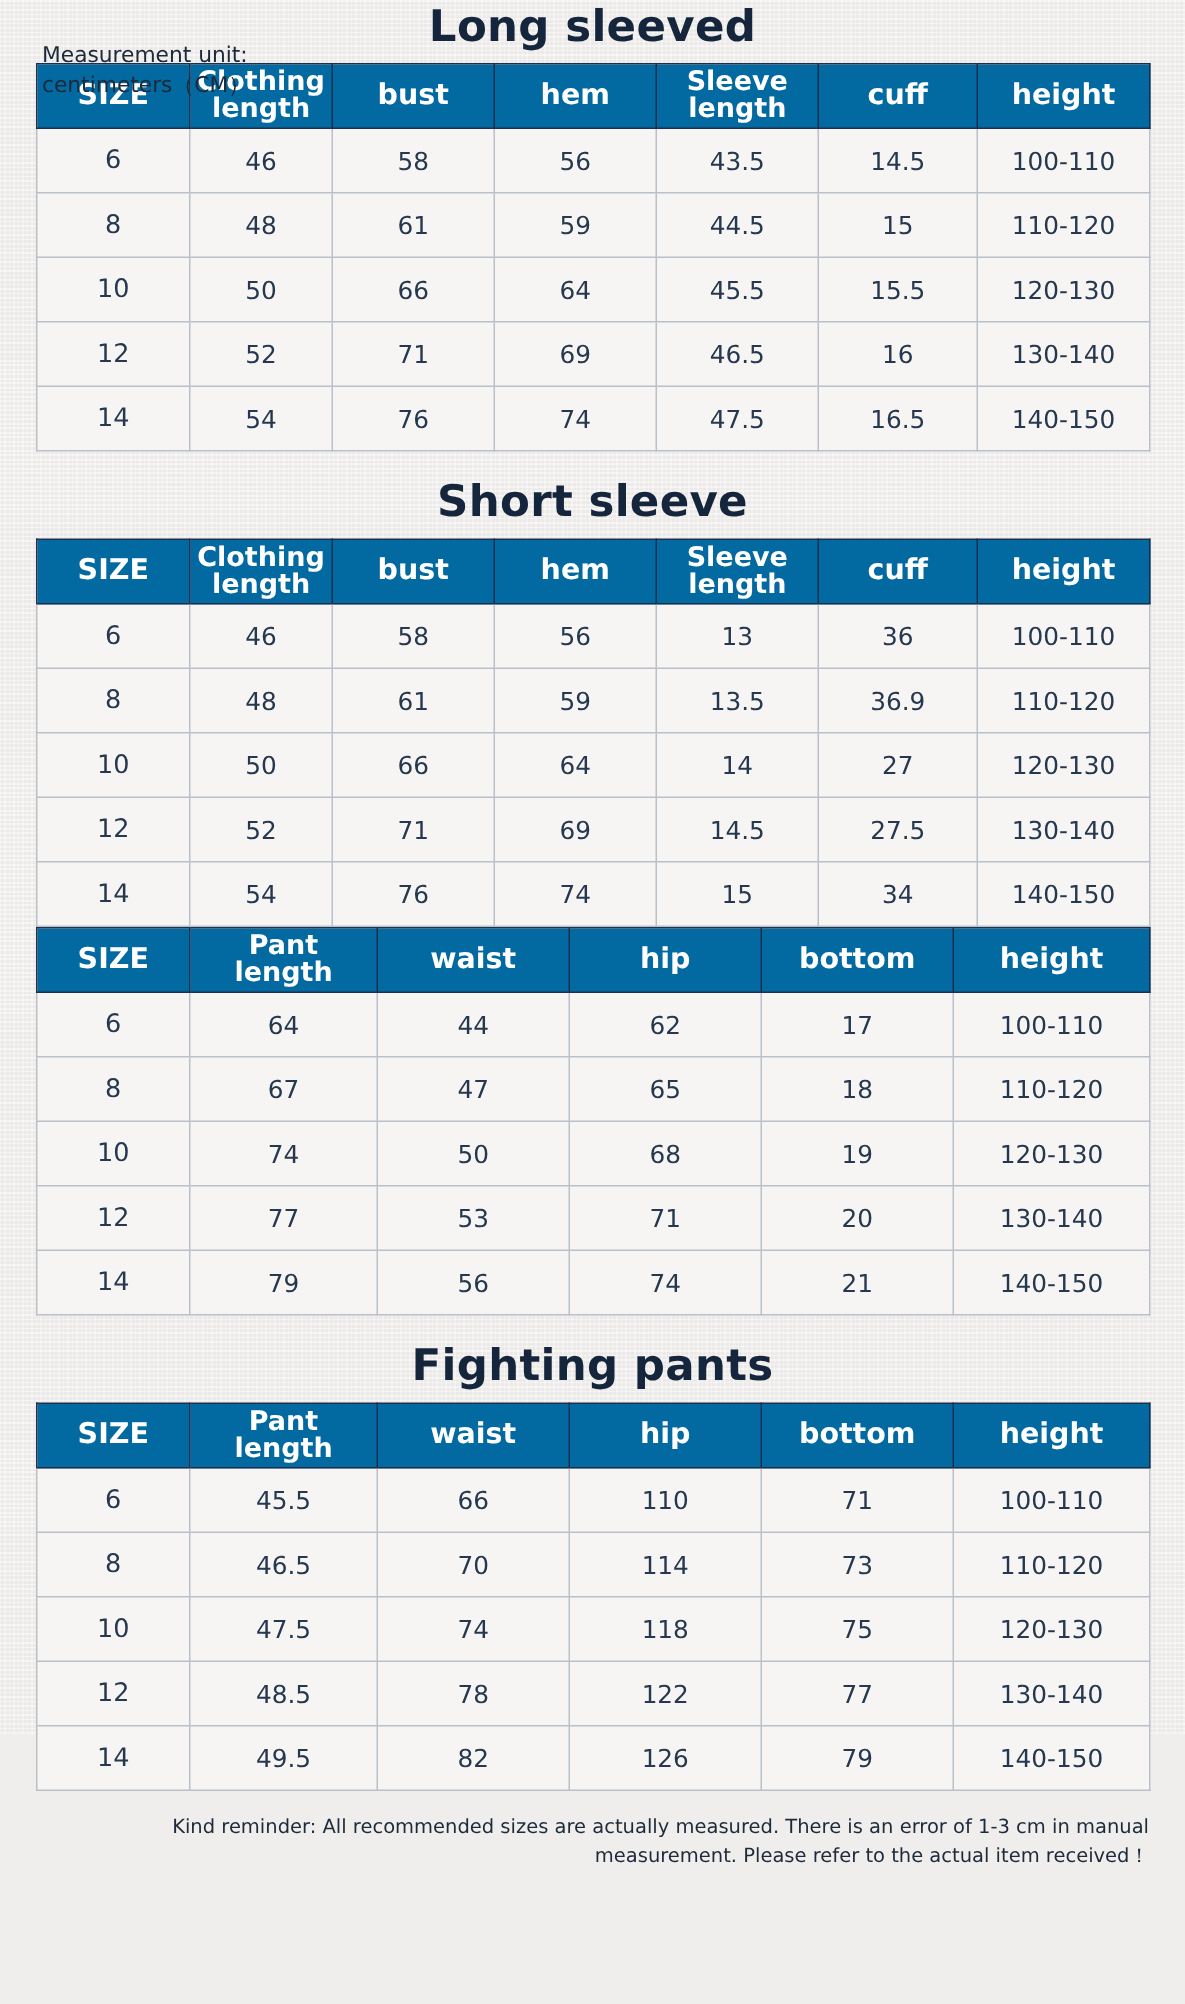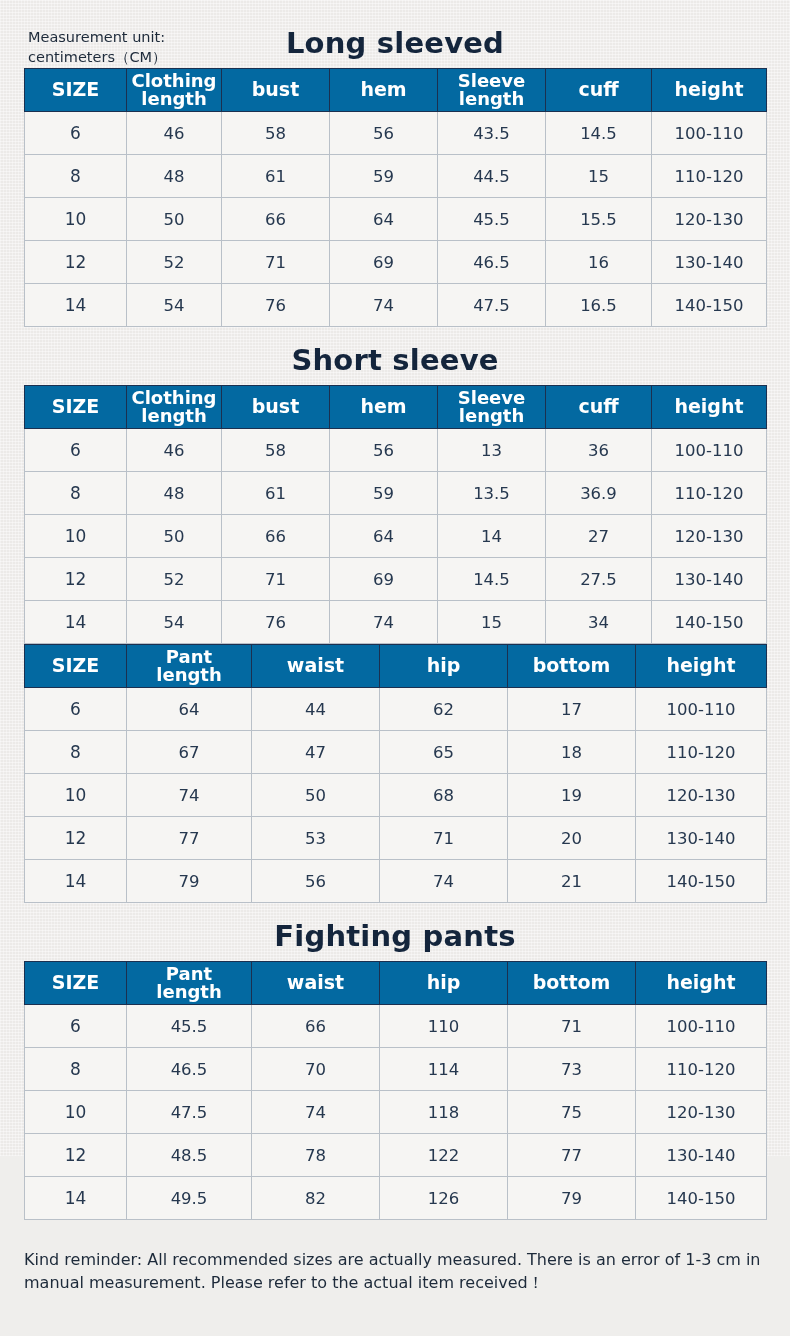--- a/index.html
+++ b/index.html
@@ -38,21 +38,20 @@
   .section-title {
     text-align: center;
     font-weight: bold;
     font-size: 29px;
     letter-spacing: 0.2px;
     color: #14253c;
     margin: 0;
     padding: 0;
   }
   .title-long {
-    padding-top: 26px;
     padding-bottom: 8px;
   }
   .title-other {
     padding-top: 16px;
     padding-bottom: 8px;
   }
   table.size-table {
     width: 742px;
     border-collapse: collapse;
     table-layout: fixed;
@@ -83,27 +82,27 @@
     height: 40px;
     text-align: center;
     font-size: 16.5px;
     color: #26384f;
     background: #f6f5f3;
   }
   table.size-table td.size-col {
     font-size: 17px;
   }
   .footer-note {
-    text-align: left;
-    font-size: 16px;
+    text-align: right;
+    font-size: 13px;
     line-height: 1.45;
     color: #1d2a3a;
     padding-top: 16px;
     width: 742px;
-    margin: 12px auto;
+    margin: 0 auto;
   }
 </style>
 </head>
 <body>
 
 <div class="page">
 
   <div class="unit-note">Measurement unit: centimeters（CM）</div>
 
   <h2 class="section-title title-long">Long sleeved</h2>

